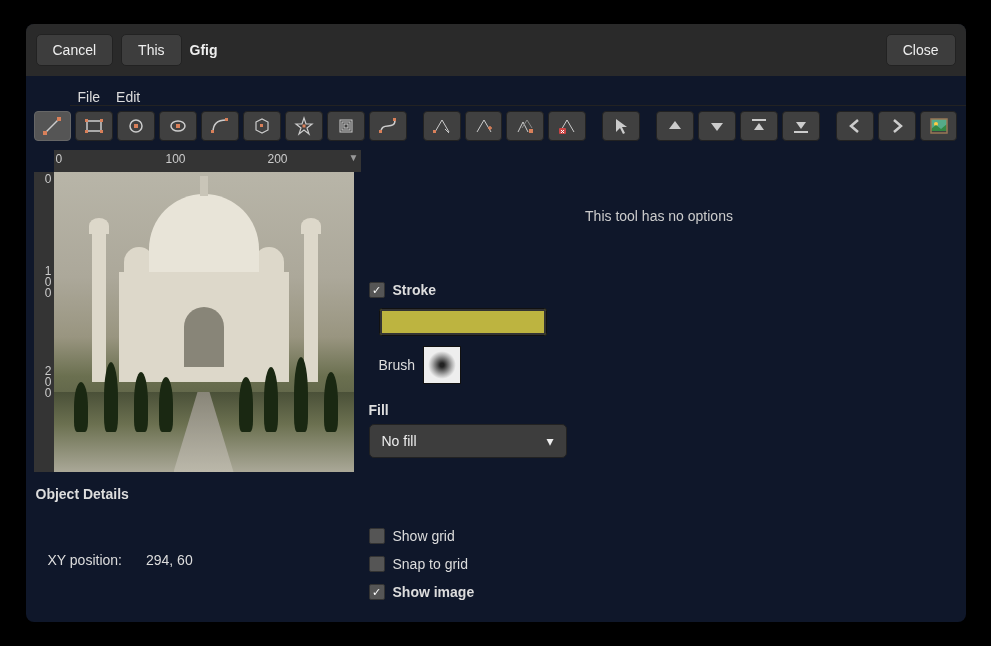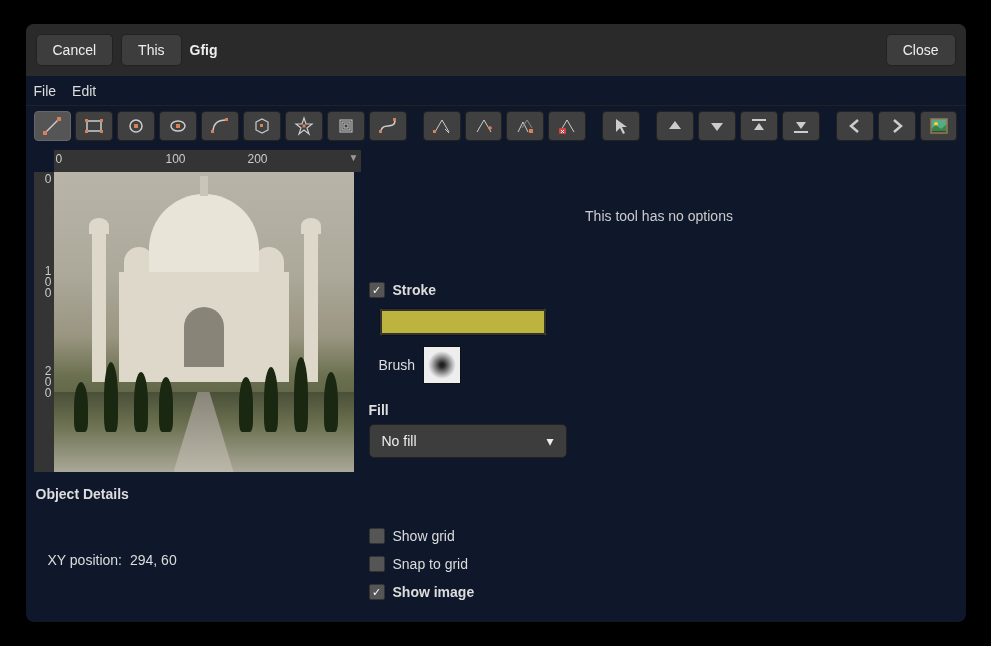--- a/index.html
+++ b/index.html
@@ -43,24 +43,25 @@
 }
 .title-text {
   flex: 1;
   text-align: left;
   font-weight: bold;
   color: #eee;
 }
 .menubar {
   height: 30px;
   display: flex;
-  align-items: center;
+  align-items: flex-end;
   padding: 0 8px;
   gap: 16px;
   border-bottom: 1px solid #222;
+  margin-left: 44px;
 }
 .menubar span { cursor: pointer; }
 .toolbar {
   height: 40px;
   display: flex;
   align-items: center;
   padding: 0 8px;
   gap: 4px;
 }
 .tool {
@@ -111,21 +112,21 @@
   background: linear-gradient(180deg, #b8b5a8 0%, #aca89a 35%, #999580 55%, #6b7050 68%, #5a5f45 80%, #9a9888 100%);
   position: relative;
   overflow: hidden;
 }
 .canvas-row { position: relative; }
 .v-arrow-top { position: absolute; left: 3px; top: -2px; font-size: 10px; color: #999; }
 .v-arrow-mid { position: absolute; left: 7px; top: 57px; font-size: 10px; color: #999; }
 .h-arrow { position: absolute; right: 2px; top: 4px; font-size: 10px; color: #999; }
 .obj-details { margin-top: 14px; padding-left: 2px; }
 .obj-details h4 { font-weight: bold; font-size: 14px; color: #ddd; margin-bottom: 50px; }
-.xy-row { display: flex; gap: 8px; padding-left: 12px; }
+.xy-row { display: flex; gap: 24px; padding-left: 12px; }
 .right {
   flex: 1;
   padding: 10px 16px 0 8px;
 }
 .section-title { font-weight: bold; font-size: 14px; color: #ddd; }
 .no-options { text-align: center; margin: 52px 0 58px; color: #ccc; }
 .check-row { display: flex; align-items: center; gap: 8px; margin-bottom: 10px; }
 .check {
   width: 16px; height: 16px;
   background: #555;
@@ -360,21 +361,21 @@
           <rect x="2" y="3" width="16" height="14" fill="none" stroke="#975" stroke-width="1.5"></rect>
         </svg>
       </div>
   </div>
 
   <div class="content">
     <div class="left">
       <div class="ruler-h">
         <span style="left:2px">0</span>
         <span style="left:112px">100</span>
-        <span style="left:194px">200</span>
+        <span style="left:214px">200</span>
         <span class="h-arrow">▼</span>
       </div>
       <div class="canvas-row">
         <span class="v-arrow-top">▲</span>
         <span class="v-arrow-mid">▶</span>
         <div class="ruler-v">
           <span style="top:2px">0</span>
           <span style="top:94px">1</span>
           <span style="top:105px">0</span>
           <span style="top:116px">0</span>

